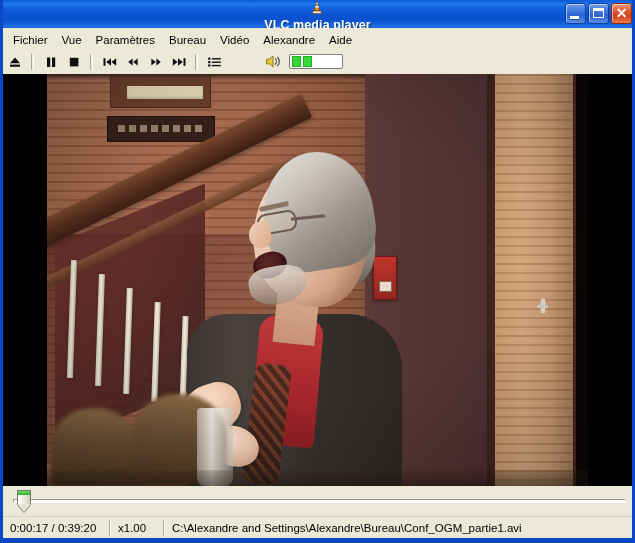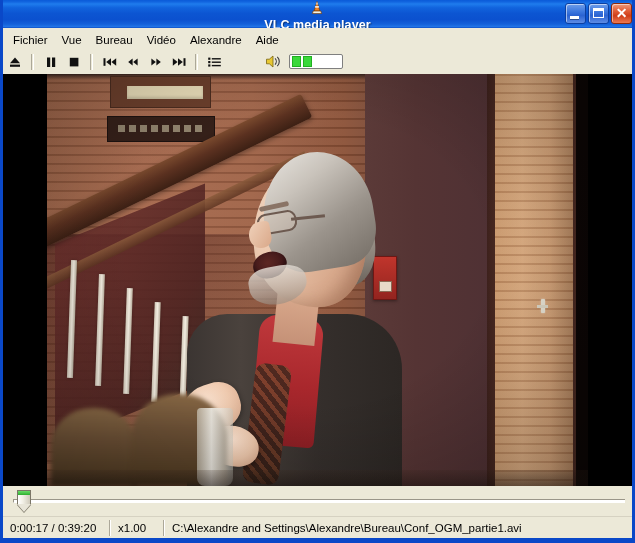--- a/index.html
+++ b/index.html
@@ -448,20 +448,21 @@
       </div>
       <div class="win-btn red">
         <span class="glyph-close">✕</span>
       </div>
     </div>
   </div>
 
   <div class="menubar">
     <div class="menu-item">Fichier</div>
     <div class="menu-item">Vue</div>
+    <div class="menu-item">Paramètres</div>
     <div class="menu-item">Bureau</div>
     <div class="menu-item">Vidéo</div>
     <div class="menu-item">Alexandre</div>
     <div class="menu-item">Aide</div>
   </div>
 
   <div class="toolbar">
     <div class="tb-btn">
       <svg width="14" height="14" viewBox="0 0 14 14">
         <polygon points="7,2.5 12,8.2 2,8.2" fill="#111"></polygon>

